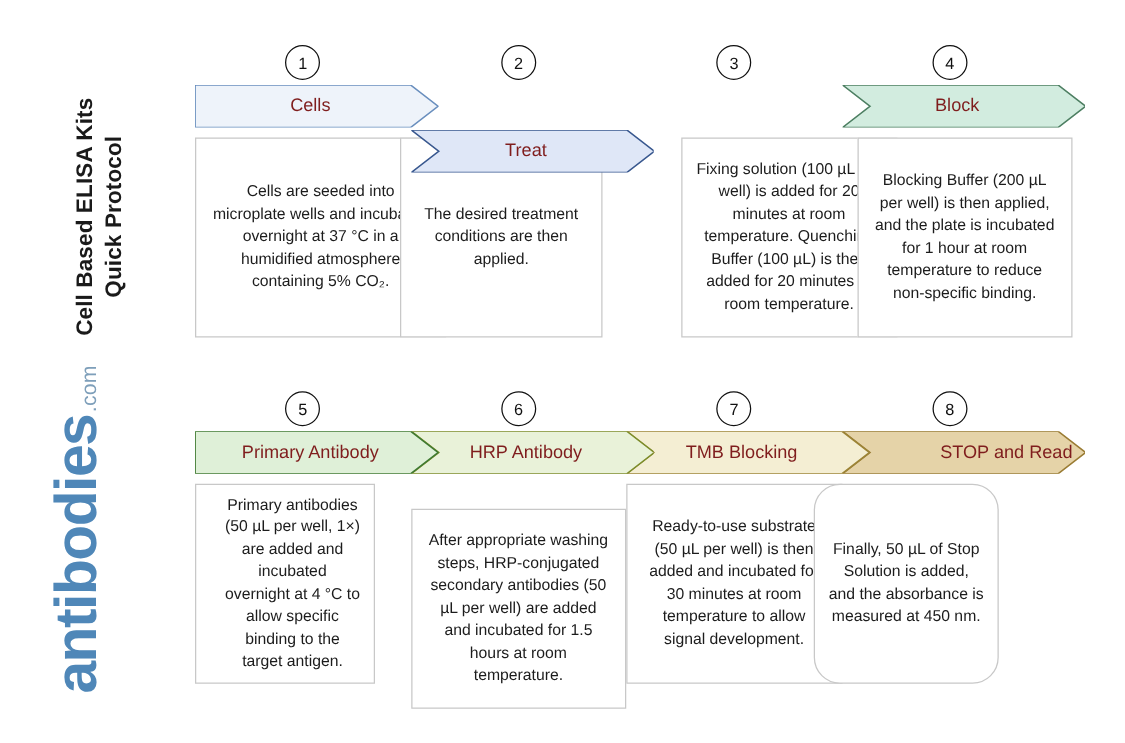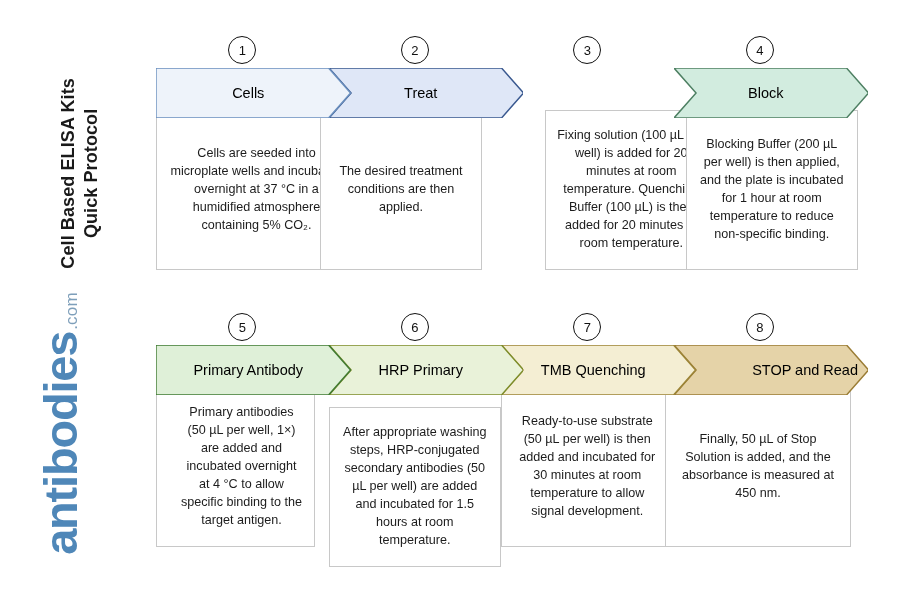--- a/index.html
+++ b/index.html
@@ -64,23 +64,23 @@
     border:1.7px solid #111;
     border-radius:50%;
     background:#fff;
     display:flex;align-items:center;justify-content:center;
     font-size:13px;color:#111;
     box-sizing:border-box;
   }
 
   .chevron-strip{position:relative;height:42px;}
   .chev{
-    position:absolute;top:0;height:50px;
+    position:absolute;top:0;height:34px;
     display:flex;align-items:center;justify-content:center;
-    font-size:14.5px;color:#000000;
+    font-size:14.5px;color:#7f1d1d;
     box-sizing:border-box;
   }
   .chev .chev-label{position:relative;z-index:2;padding-right:10px;}
   .chev .chev-shape{position:absolute;inset:0;z-index:1;}
   .chev .chev-shape svg{display:block;width:100%;height:100%;}
 
   .panel-strip{position:relative;}
   #row-1 .panel-strip{height:160px;}
   #row-2 .panel-strip{height:160px;}
   .panel{
@@ -128,21 +128,21 @@
     </div>
   <div class="chevron-strip">
       <div class="chev" style="left: 0px; width: 194.5px; z-index: 10;">
         <span class="chev-shape">
           <svg viewBox="0 0 194.5 42" preserveAspectRatio="none">
             <polygon points="0,0 172.5,0 194.5,21 172.5,42 0,42 0,21" fill="#eef3fa" stroke="#6a8fbe" stroke-width="1.4"></polygon>
           </svg>
         </span>
         <span class="chev-label">Cells</span>
       </div>
-      <div class="chev" style="left: 172.5px; width: 194.5px; z-index: 9;">
+      <div class="chev" style="left: 172.5px; width: 194.5px; z-index: 9; margin-top: 36px;">
         <span class="chev-shape">
           <svg viewBox="0 0 194.5 42" preserveAspectRatio="none">
             <polygon points="0,0 172.5,0 194.5,21 172.5,42 0,42 22,21" fill="#dfe7f7" stroke="#39588f" stroke-width="1.4"></polygon>
           </svg>
         </span>
         <span class="chev-label">Treat</span>
       </div>
       <div class="chev" style="left: 517.5px; width: 194.5px; z-index: 7;">
         <span class="chev-shape">
           <svg viewBox="0 0 194.5 42" preserveAspectRatio="none">
@@ -191,46 +191,46 @@
           </svg>
         </span>
         <span class="chev-label">Primary Antibody</span>
       </div>
       <div class="chev" style="left: 172.5px; width: 194.5px; z-index: 9;">
         <span class="chev-shape">
           <svg viewBox="0 0 194.5 42" preserveAspectRatio="none">
             <polygon points="0,0 172.5,0 194.5,21 172.5,42 0,42 22,21" fill="#e9f2d9" stroke="#7d8c2a" stroke-width="1.4"></polygon>
           </svg>
         </span>
-        <span class="chev-label">HRP Primary</span>
+        <span class="chev-label">HRP Antibody</span>
       </div>
       <div class="chev" style="left: 345px; width: 194.5px; z-index: 8;">
         <span class="chev-shape">
           <svg viewBox="0 0 194.5 42" preserveAspectRatio="none">
             <polygon points="0,0 172.5,0 194.5,21 172.5,42 0,42 22,21" fill="#f4eed3" stroke="#9c8436" stroke-width="1.4"></polygon>
           </svg>
         </span>
-        <span class="chev-label">TMB Quenching</span>
+        <span class="chev-label">TMB Blocking</span>
       </div>
       <div class="chev" style="left: 517.5px; width: 194.5px; z-index: 7; justify-content: flex-end;">
         <span class="chev-shape">
           <svg viewBox="0 0 194.5 42" preserveAspectRatio="none">
             <polygon points="0,0 172.5,0 194.5,21 172.5,42 0,42 22,21" fill="#e5d3a8" stroke="#9a7c34" stroke-width="1.4"></polygon>
           </svg>
         </span>
         <span class="chev-label">STOP and Read</span>
       </div>
     </div>
   <div class="panel-strip">
-      <div class="panel" style="left: 0px; width: 159px; padding-left: 23px;">
+      <div class="panel" style="left: 0px; width: 144px; padding-left: 23px;">
         <p>Primary antibodies (50 µL per well, 1×) are added and incubated overnight at 4 °C to allow specific binding to the target antigen.</p>
       </div>
       <div class="panel" style="left: 172.5px; width: 172.5px; margin-top: 20px;">
         <p>After appropriate washing steps, HRP-conjugated secondary antibodies (50 µL per well) are added and incubated for 1.5 hours at room temperature.</p>
       </div>
       <div class="panel" style="left: 345px; width: 172.5px; justify-content: center;">
         <p>Ready-to-use substrate (50 µL per well) is then added and incubated for 30 minutes at room temperature to allow signal development.</p>
       </div>
-      <div class="panel" style="left: 509px; width: 186px;">
+      <div class="panel" style="left: 495px; width: 148px; border-radius: 21px;">
         <p>Finally, 50 µL of Stop Solution is added, and the absorbance is measured at 450 nm.</p>
       </div>
     </div>
 </div>
 
 </body></html>

